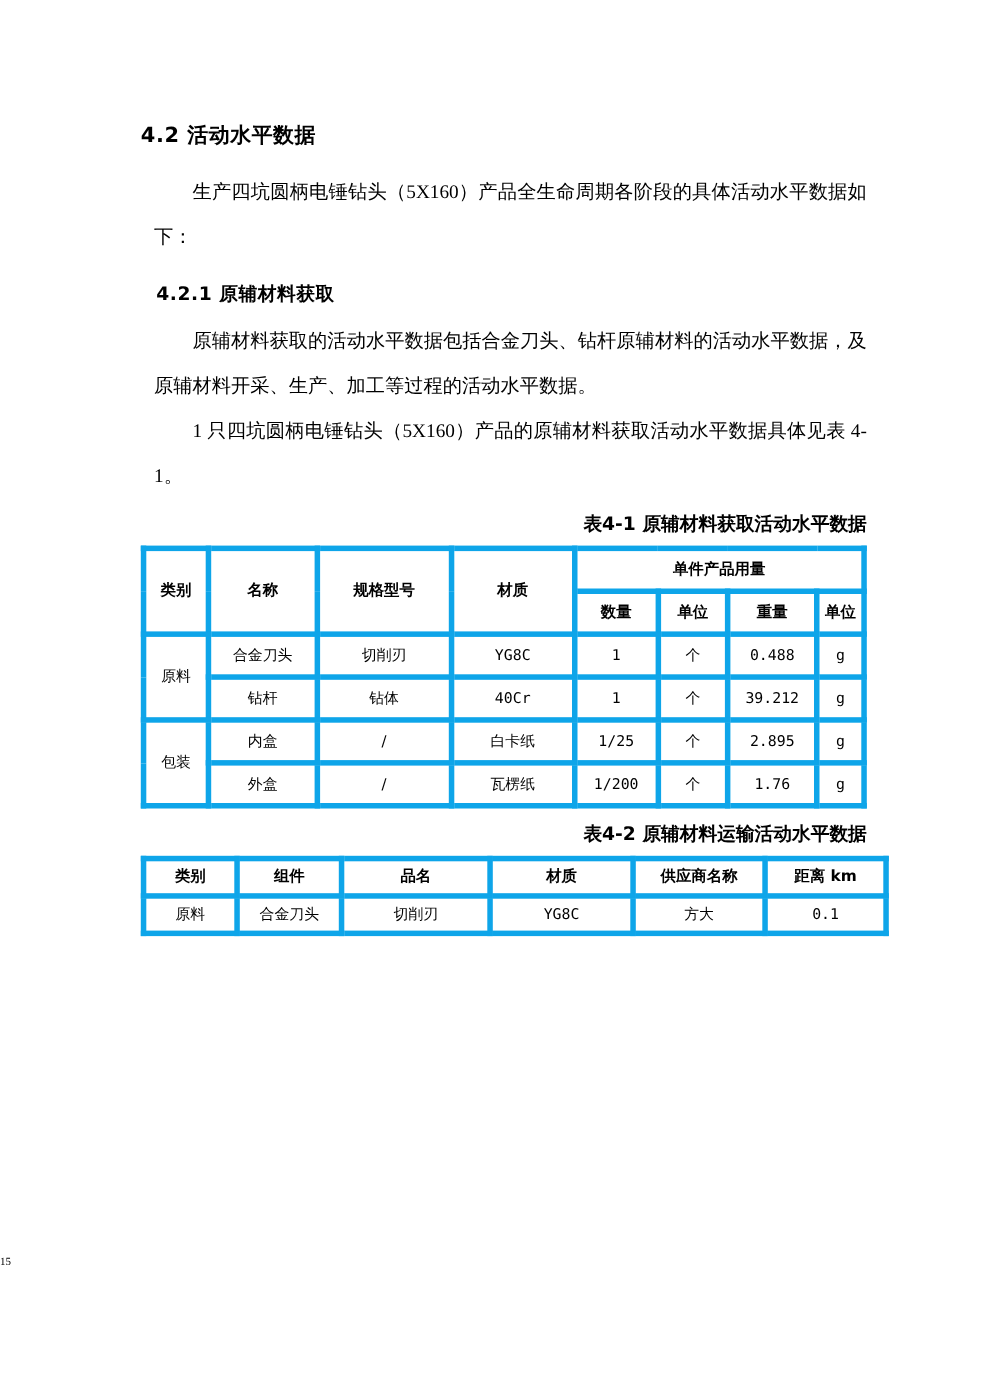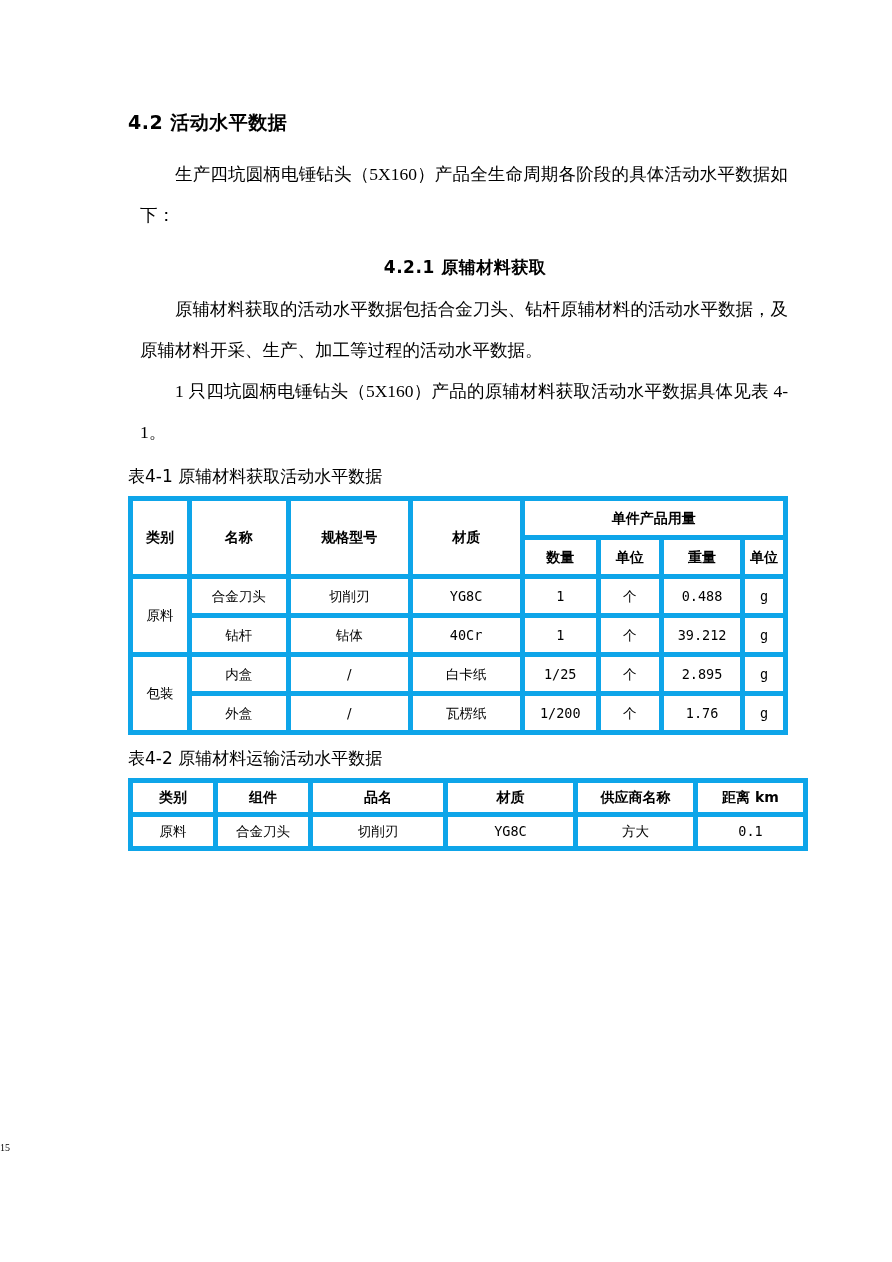--- a/index.html
+++ b/index.html
@@ -28,36 +28,35 @@
     font-weight: bold;
     margin: 0 0 18px 0;
     letter-spacing: 0.5px;
   }
   .h3 {
     font-family: "DejaVu Sans", "Liberation Sans", sans-serif;
     font-size: 17px;
     font-weight: bold;
     margin: 20px 0 10px 14px;
     letter-spacing: 0.5px;
-    text-align: center;
   }
   p.body {
     font-size: 17.5px;
     line-height: 41px;
     margin: 0 0 0 12px;
     text-align: justify;
     text-justify: inter-ideograph;
     text-indent: 2em;
   }
   p.body + p.body { margin-top: 0; }
   .tbl-caption {
-    text-align: left;
+    text-align: right;
     font-family: "DejaVu Sans", "Liberation Sans", sans-serif;
     font-size: 17px;
-    font-weight: normal;
+    font-weight: bold;
     margin: 12px 0 8px 0;
   }
   table {
     border-collapse: collapse;
     width: 100%;
     table-layout: fixed;
   }
   table td, table th {
     border: 5px solid #0ea5e9;
     text-align: center;

